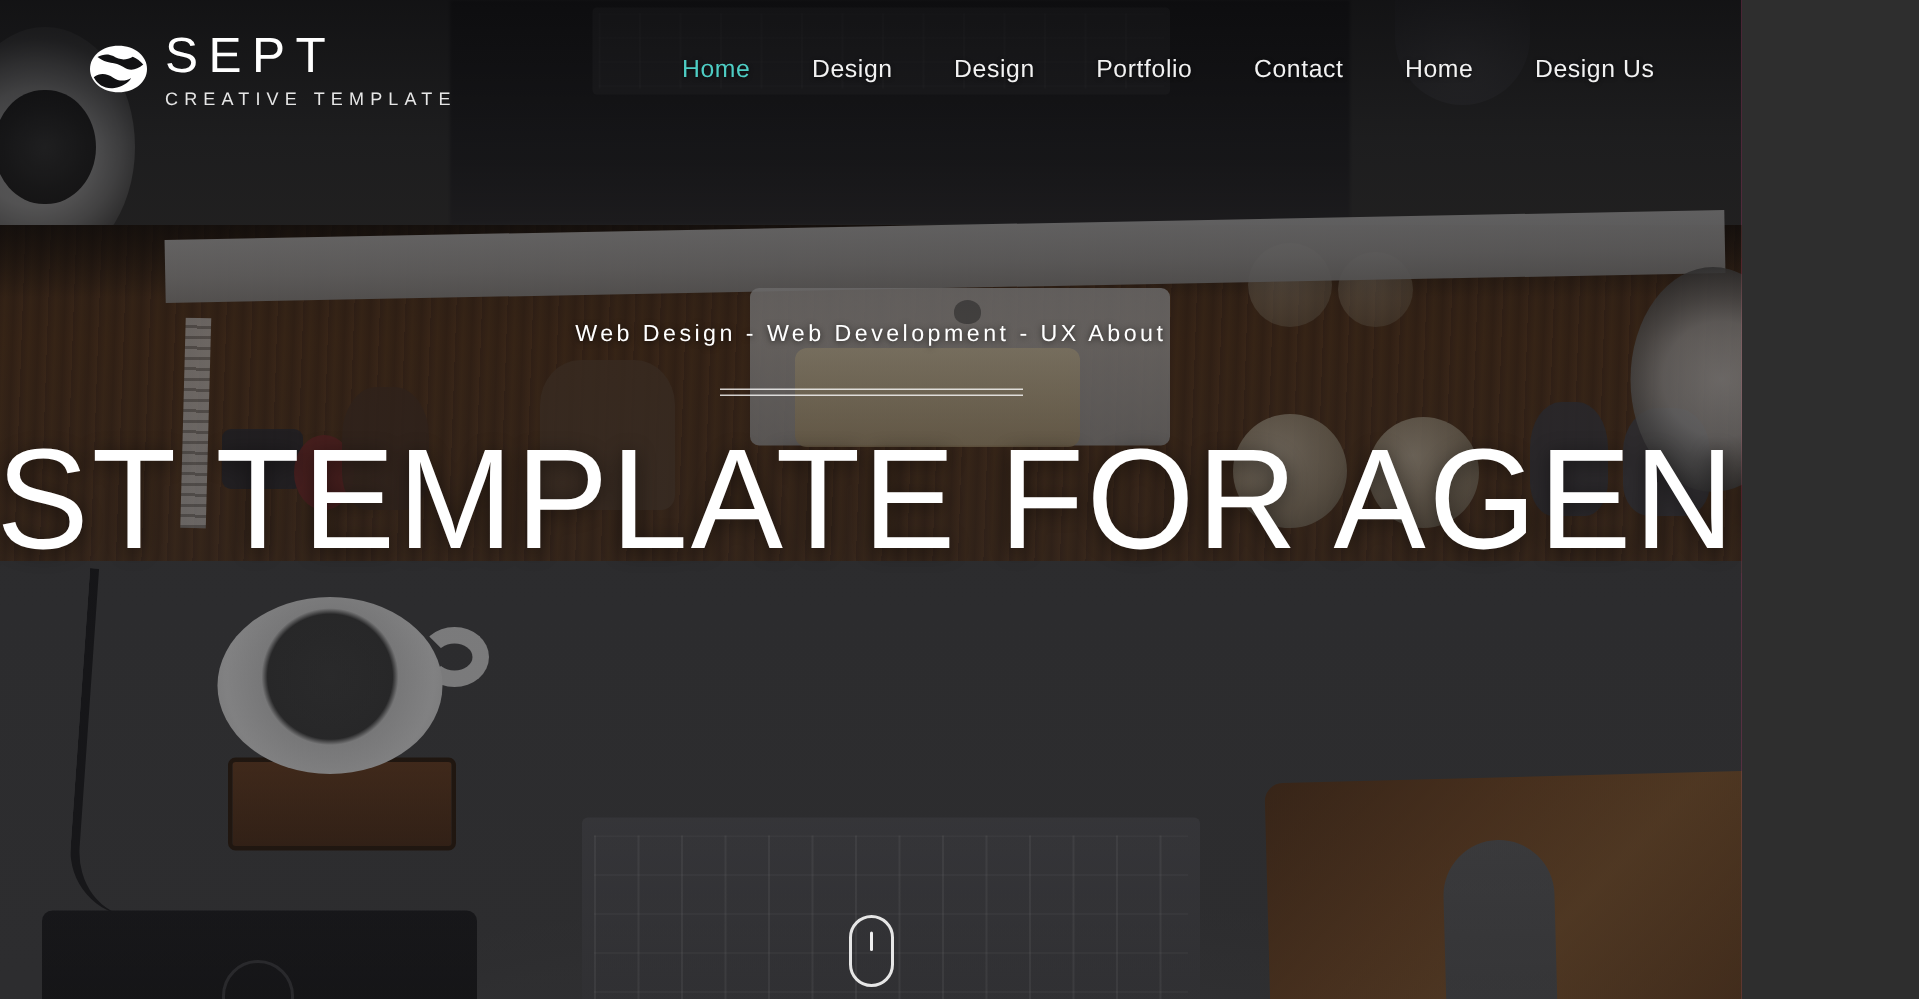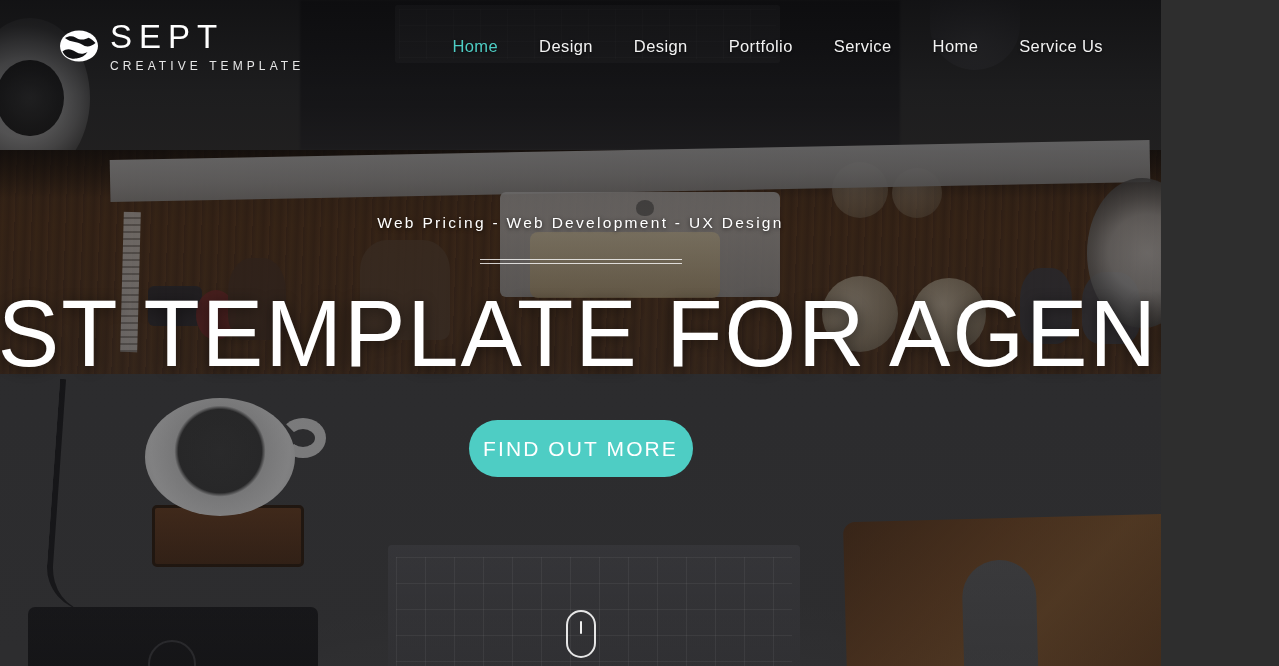--- a/index.html
+++ b/index.html
@@ -347,29 +347,28 @@
         <span class="brand-name">SEPT</span>
         <span class="brand-tag">CREATIVE TEMPLATE</span>
       </span>
     </a>
 
     <nav class="main-nav">
       <a href="#" class="nav-link is-active">Home</a>
       <a href="#" class="nav-link">Design</a>
       <a href="#" class="nav-link">Design</a>
       <a href="#" class="nav-link">Portfolio</a>
-      <a href="#" class="nav-link">Service</a>
+      <a href="#" class="nav-link">Contact</a>
       <a href="#" class="nav-link">Home</a>
-      <a href="#" class="nav-link">Service Us</a>
+      <a href="#" class="nav-link">Design Us</a>
     </nav>
 
   </header>
 
   <div class="hero-content">
-    <div class="hero-sub">Web Pricing - Web Development - UX Design</div>
+    <div class="hero-sub">Web Design - Web Development - UX About</div>
     <div class="hero-divider"></div>
     <h1 class="hero-title">BEST TEMPLATE FOR AGENCY</h1>
-    <a href="#" class="hero-cta">FIND OUT MORE</a>
   </div>
 
   <div class="scroll-indicator"></div>
 
 </div>
 
 </body></html>

